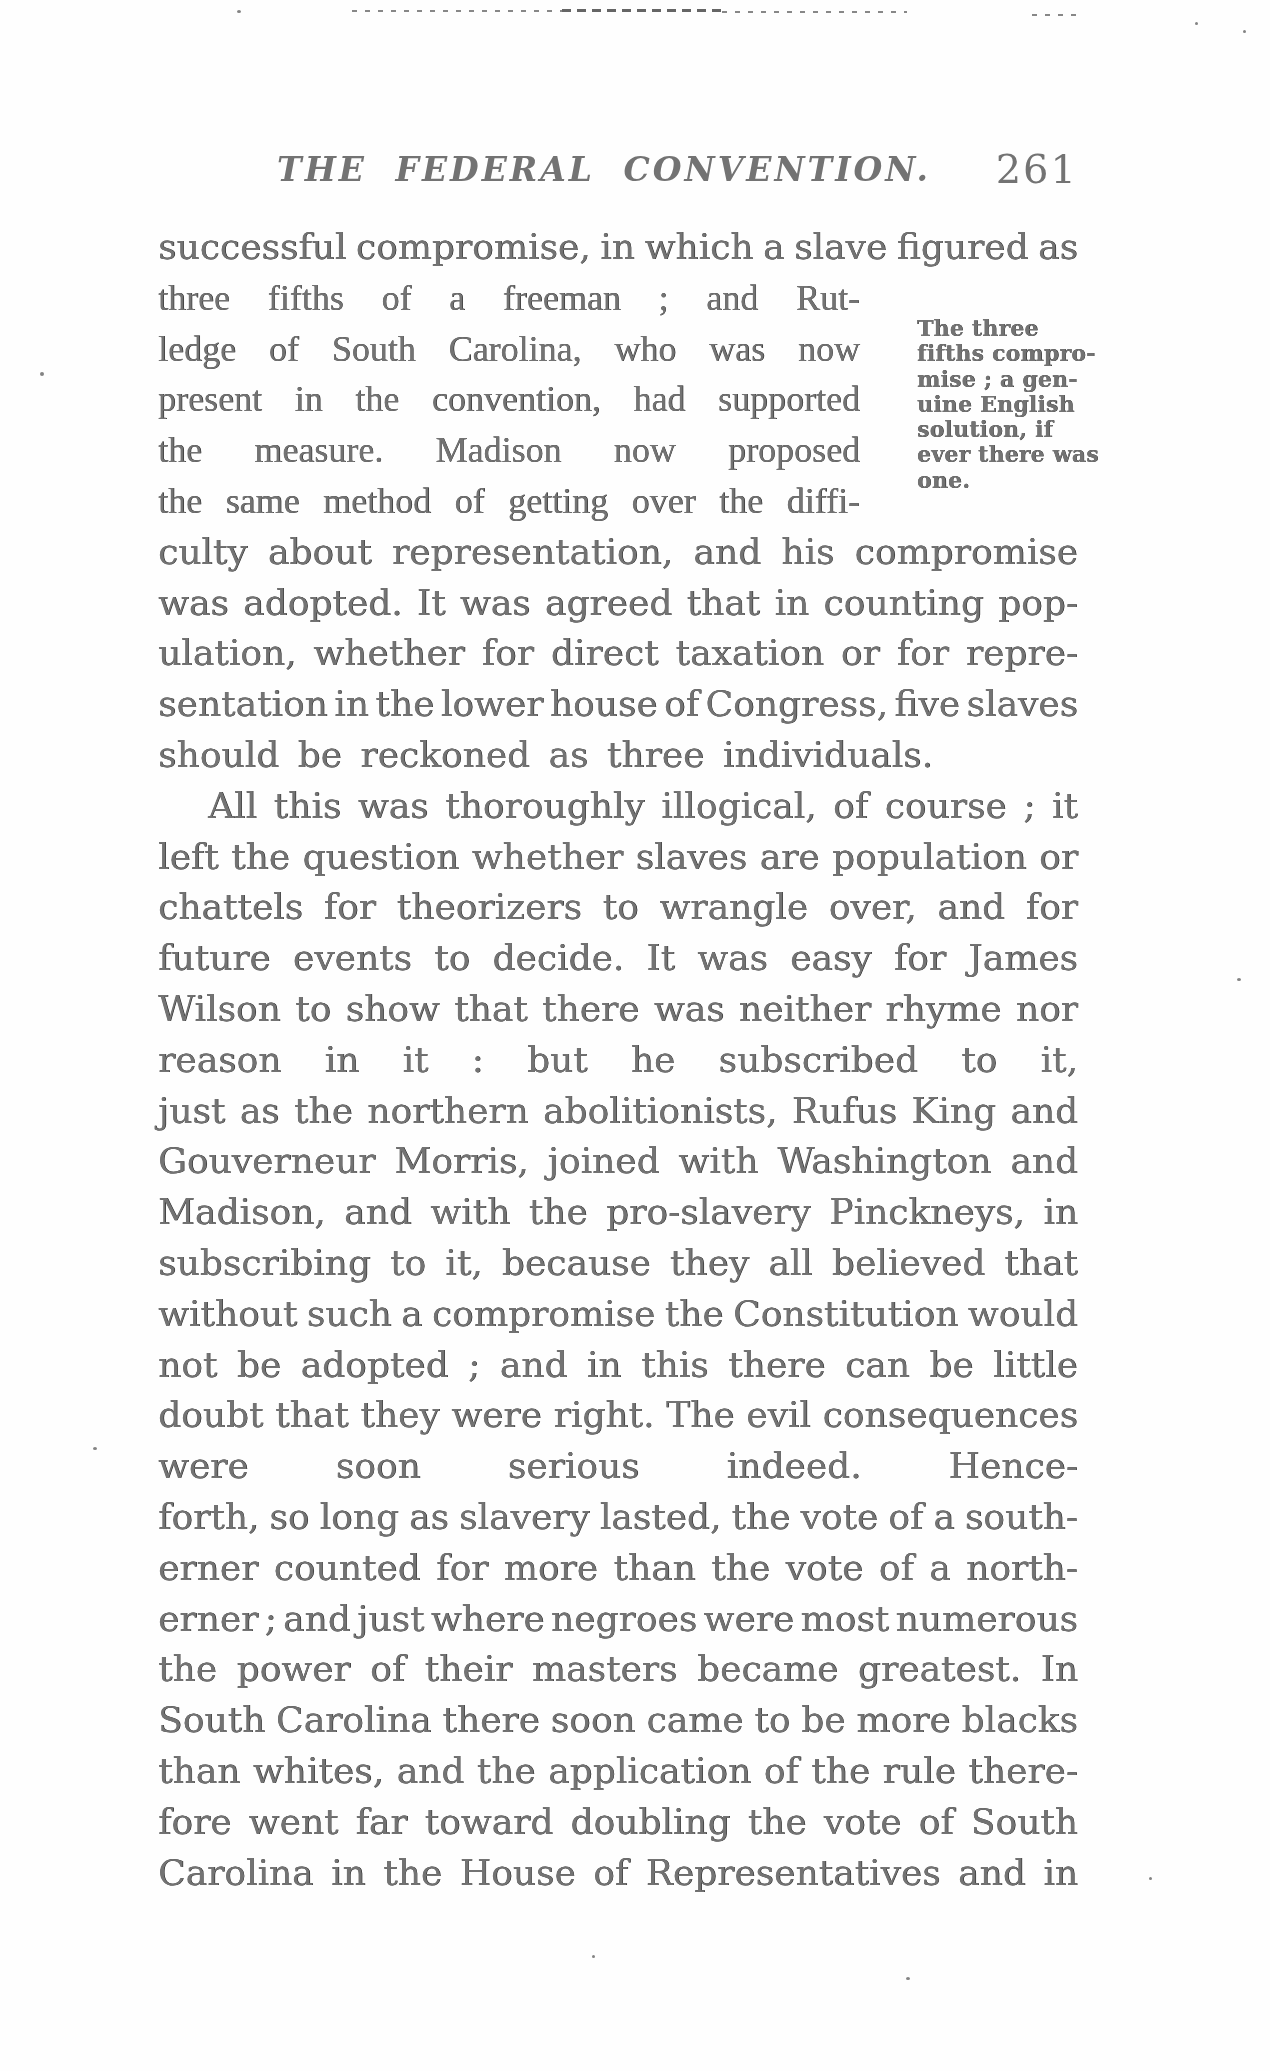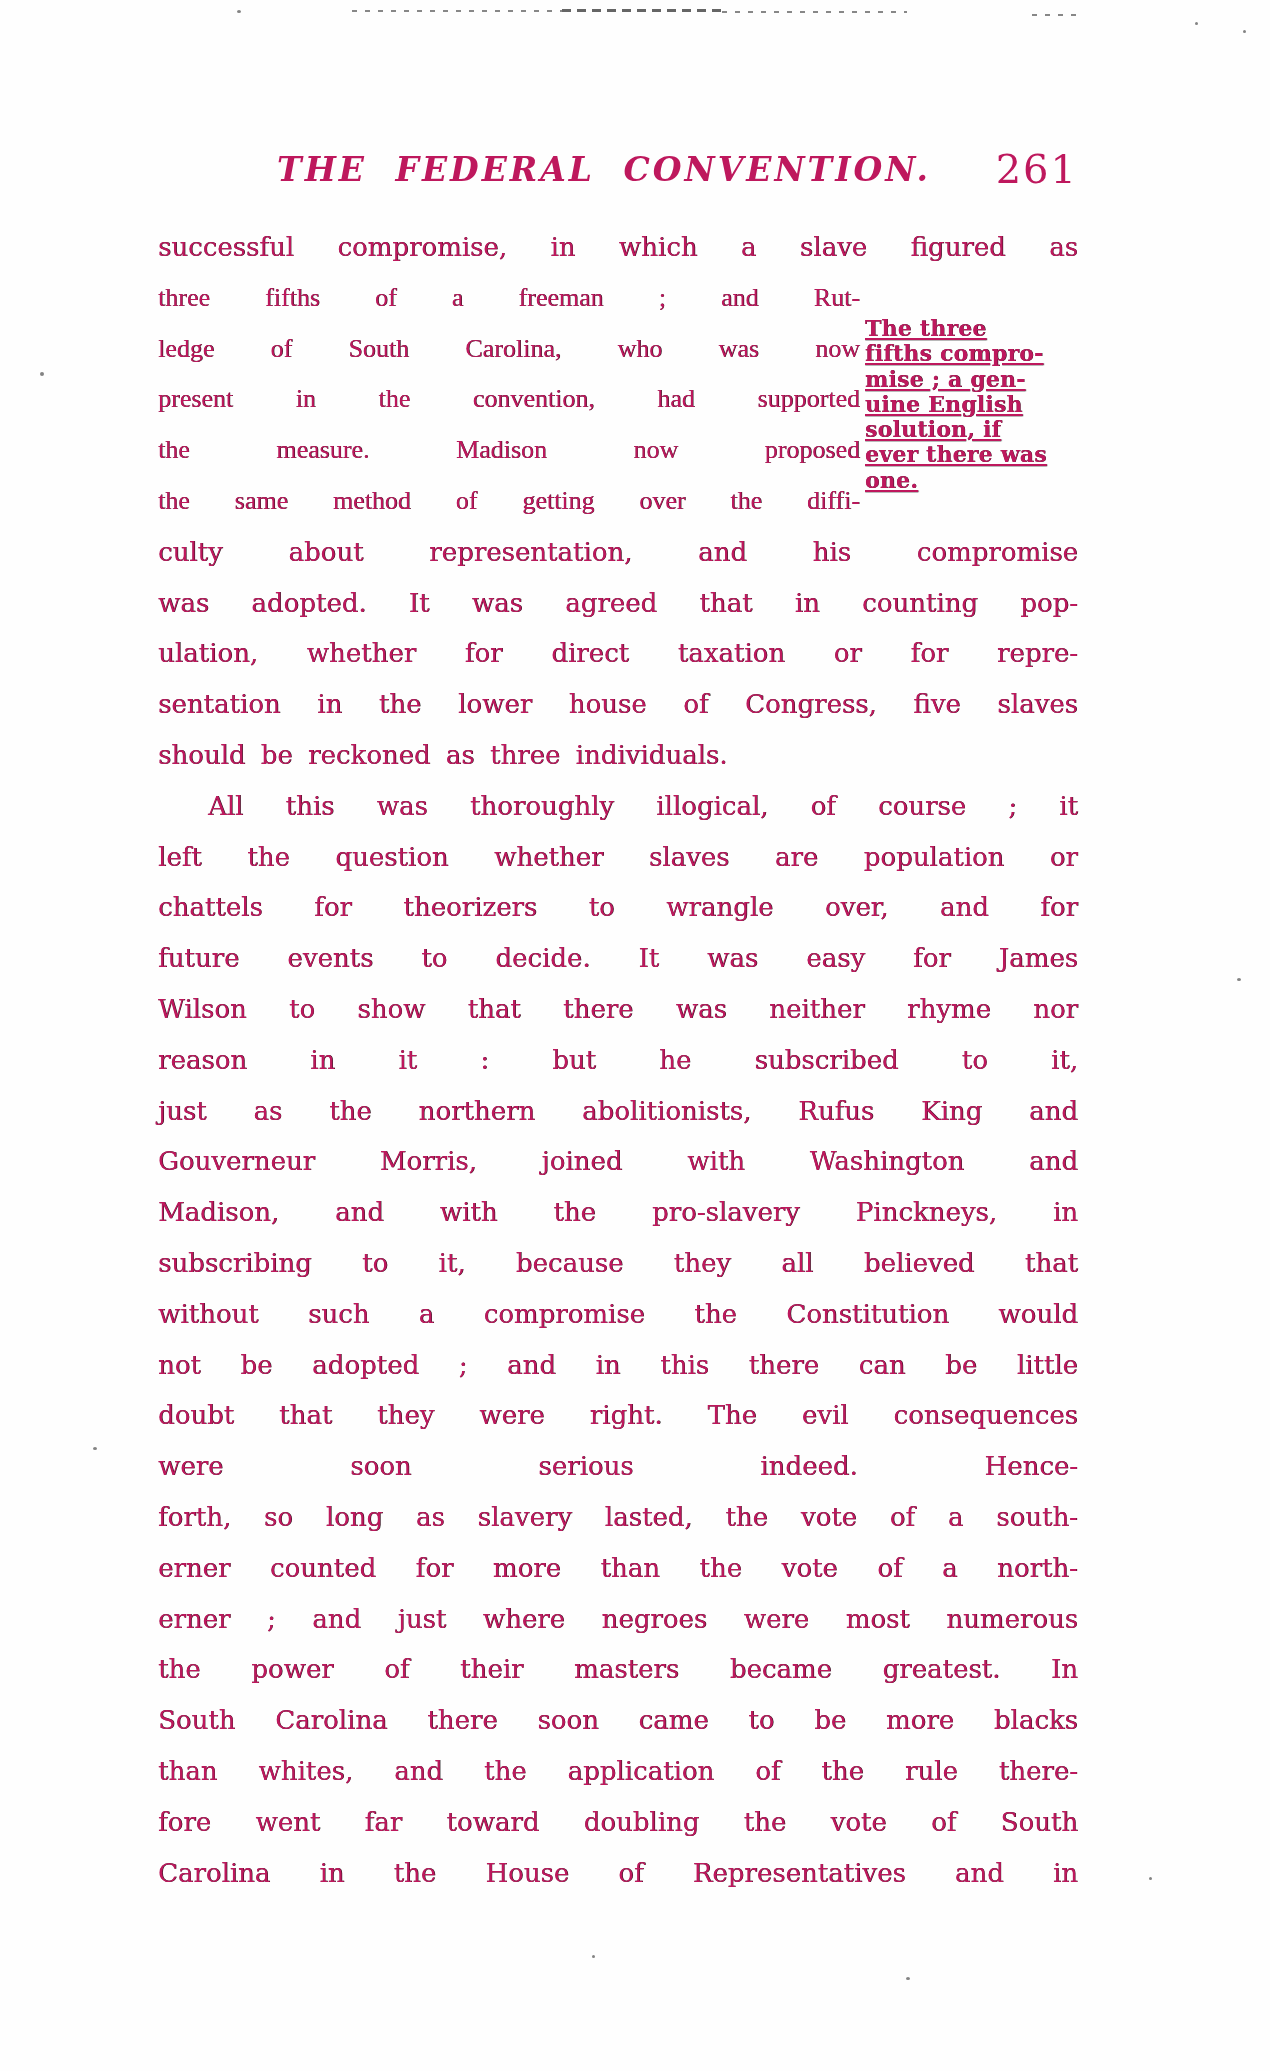--- a/index.html
+++ b/index.html
@@ -2,21 +2,21 @@
 <html><head>
 <meta charset="utf-8">
 <style>
   html, body { margin: 0; padding: 0; background: #ffffff; }
   .page {
     position: relative;
     width: 1270px;
     height: 2071px;
     background: #fefefe;
     font-family: "DejaVu Serif", serif;
-    color: #be185d;
+    color: #737373;
     overflow: hidden;
   }
 
   
   .speck {
     position: absolute;
     background: #5a5a5a;
     border-radius: 50%;
     opacity: 0.75;
   }
@@ -66,45 +66,44 @@
     position: absolute;
     left: 158px;
     top: 222px;
     width: 920px;
   }
   .line {
     display: flex;
     justify-content: space-between;
     height: 50.8px;
     line-height: 50.8px;
-    font-size: 26px;
+    font-size: 36px;
     white-space: nowrap;
     text-shadow: 0.4px 0.3px 0 #161616;
   }
   .line span { display: inline-block; }
   .line.narrow { width: 702px; font-family: Liberation Serif, serif; }
   .line.indent { padding-left: 50px; width: 870px; }
   .line.plain {
     display: block;
     text-align: left;
     word-spacing: 7px;
   }
 
   
   .sidenote {
     position: absolute;
-    left: 865px;
+    left: 917px;
     top: 316px;
     width: 180px;
     font-size: 22px;
     font-weight: bold;
     line-height: 25.3px;
     letter-spacing: 0.2px;
     text-shadow: 0.3px 0.3px 0 #161616;
-    text-decoration: underline;
   }
   .sidenote .sn-line { white-space: nowrap; }
 </style>
 </head>
 <body>
 
 <div class="page">
 
   <div class="speck" style="left:237px; top:10px; width:4px; height:3px;"></div>
   <div class="dash-strip" style="left:352px; top:10px; width:210px;"></div>

